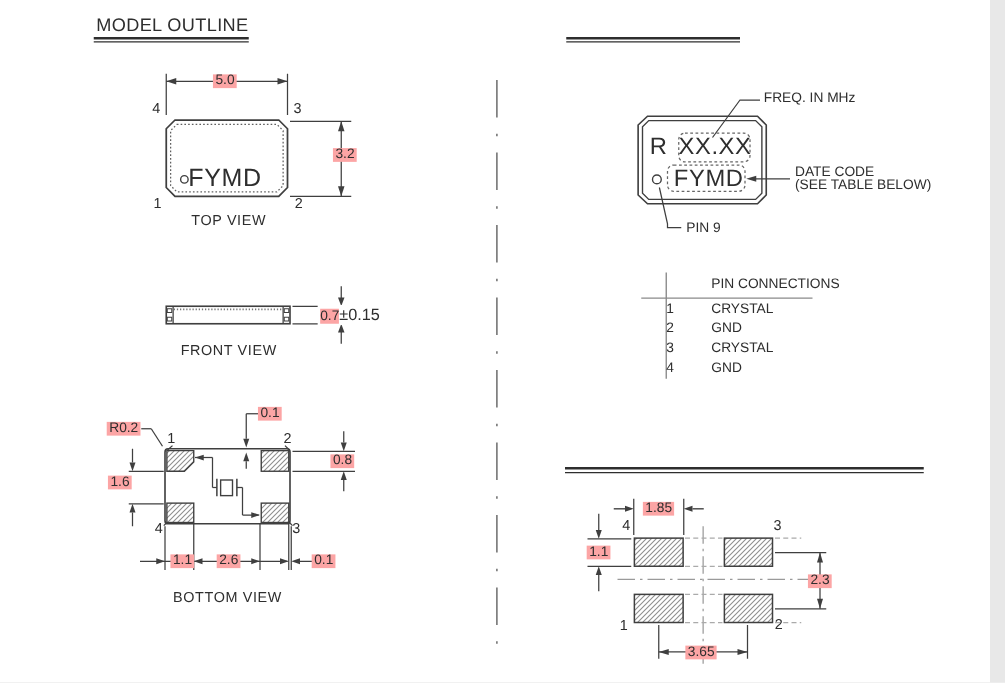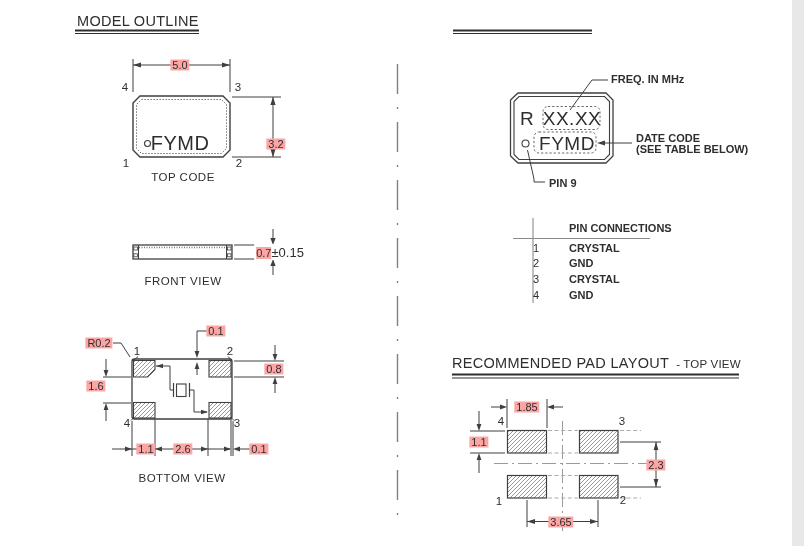--- a/index.html
+++ b/index.html
@@ -1,21 +1,21 @@
 <!DOCTYPE html>
 <html><head>
 <meta charset="utf-8">
 <style>
   html,body{margin:0;padding:0;background:#e8e8e8;}
   .canvas{position:relative;width:792px;height:546px;background:#ffffff;overflow:hidden;
           font-family:"Liberation Sans","DejaVu Sans",sans-serif;color:#2e2e2e;}
   .canvas svg{position:absolute;left:0;top:0;z-index:1;}
   .t{position:absolute;z-index:2;white-space:pre;color:#2e2e2e;line-height:1;}
   .c{transform:translate(-50%,-50%);}            
-  .la{transform:translateY(-50%);font-weight:bold;}               
+  .la{transform:translateY(-50%);}               
   .dim{font-size:11px;background:#fca5a5;padding:0 2px;}
   .pin{font-size:11.5px;}
   .vlabel{font-size:11.5px;letter-spacing:.5px;}
   .title{font-size:14.5px;letter-spacing:.3px;}
   .subtitle{font-size:11.5px;letter-spacing:.2px;}
   .callout{font-size:11px;}
   .mark{font-size:20px;letter-spacing:.5px;}
   .mark-sm{font-size:19px;letter-spacing:.5px;}
   .tol{font-size:13px;}
   .tbl{font-size:11px;padding-left:32px;}
@@ -205,30 +205,29 @@
       <polygon points="479,431 476.6,424 481.4,424"></polygon>
         <polygon points="479,453 476.6,460 481.4,460"></polygon>
       <polygon points="656,442 653.6,450 658.4,450"></polygon>
         <polygon points="656,487 653.6,479 658.4,479"></polygon>
       <polygon points="527,521.5 535,519.1 535,523.9"></polygon>
         <polygon points="598,521.5 590,519.1 590,523.9"></polygon>
     </g>
   </svg>
 
   <div class="t title" style="left:77px;top:14px">MODEL OUTLINE</div>
-  <div class="t" style="left:452px;top:355px"><span class="title">RECOMMENDED PAD LAYOUT</span><span class="subtitle" style="margin-left:7px">- TOP VIEW</span></div>
 
   <div class="t mark c" style="left:180px;top:143px">FYMD</div>
   <div class="t dim c" style="left:180px;top:65px">5.0</div>
-  <div class="t dim c" style="left:276px;top:144px">3.2</div>
+  <div class="t dim c" style="left:276px;top:124px">3.2</div>
   <div class="t pin c" style="left:125px;top:88px">4</div>
   <div class="t pin c" style="left:238px;top:88px">3</div>
   <div class="t pin c" style="left:126px;top:164px">1</div>
   <div class="t pin c" style="left:239px;top:164px">2</div>
-  <div class="t vlabel c" style="left:183px;top:178px">TOP CODE</div>
+  <div class="t vlabel c" style="left:183px;top:178px">TOP VIEW</div>
 
   <div class="t c" style="left:280px;top:251.5px;background:#fff;padding:0 2px"><span class="dim" style="padding:0">0.7</span><span class="tol">±0.15</span></div>
   <div class="t vlabel c" style="left:183px;top:282px">FRONT VIEW</div>
 
   <div class="t dim c" style="left:99px;top:343px">R0.2</div>
   <div class="t dim c" style="left:216px;top:331px">0.1</div>
   <div class="t dim c" style="left:96px;top:386px">1.6</div>
   <div class="t dim c" style="left:274px;top:369px">0.8</div>
   <div class="t dim c" style="left:146px;top:449px">1.1</div>
   <div class="t dim c" style="left:183px;top:449px">2.6</div>

